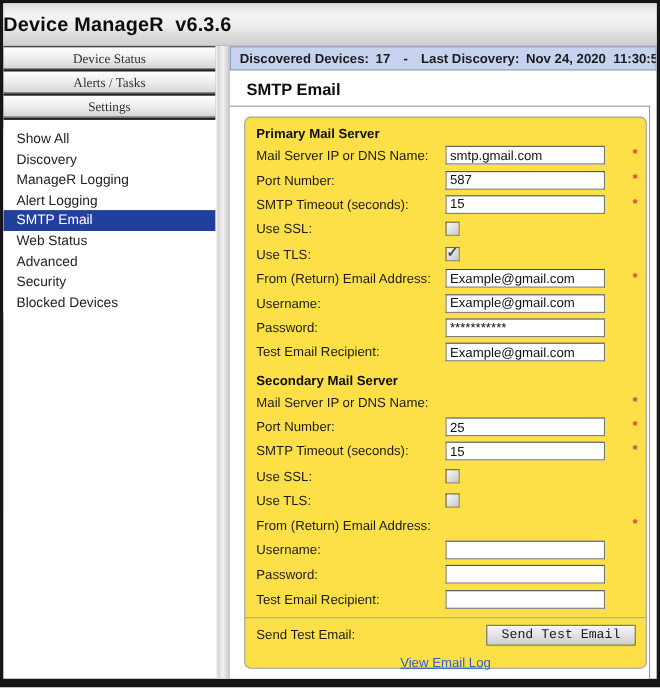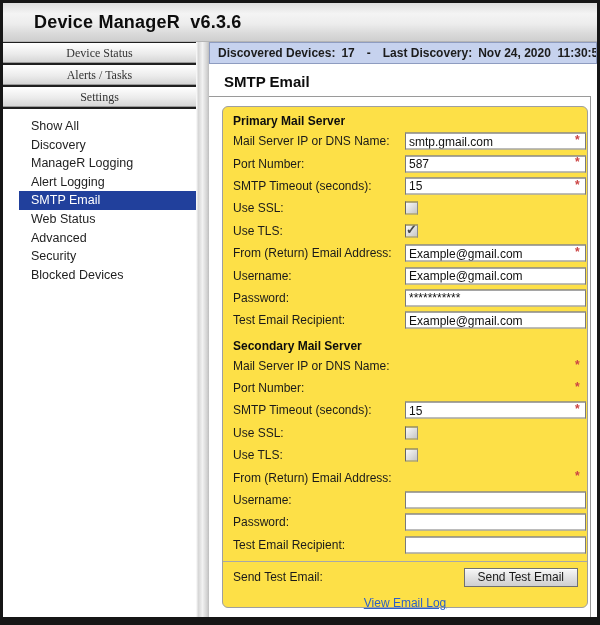--- a/index.html
+++ b/index.html
@@ -11,30 +11,30 @@
   }
   *{box-sizing:border-box;}
   body{margin:0;background:#ffffff;font-family:"Liberation Sans",sans-serif;}
   .window{width:600px;height:625px;border:3px solid #161616;border-bottom-width:8px;position:relative;background:#fff;overflow:hidden;}
   .inner{position:absolute;inset:0;}
 
   
   .titlebar{position:absolute;top:0;left:0;right:0;height:39px;
     background:linear-gradient(180deg,#dedede 0%,#f4f4f4 28%,#ededed 55%,#dadada 80%,#cfcfcf 100%);
     border-bottom:1px solid #b5b5b5;display:flex;align-items:center;}
-  .app-title{font-size:18px;font-weight:bold;color:#0d0d0d;padding-left:31px;white-space:pre;letter-spacing:.2px;}
+  .app-title{font-size:18px;font-weight:bold;color:#0d0d0d;white-space:pre;letter-spacing:.2px;}
 
   
   .accordion{position:absolute;top:39px;left:0;width:193px;background:#1f1f1f;padding-top:1px;}
   .accordion-btn{height:20px;line-height:20px;text-align:center;font-size:12px;color:#333;
     background:linear-gradient(180deg,#ffffff 0%,#ececec 55%,#d6d6d6 100%);
     border-bottom:1px solid #9a9a9a;margin-bottom:2px;cursor:pointer;font-family:Liberation Serif, serif;}
 
   
-  .nav{position:absolute;top:114px;left:0;width:193px;background:#fff;margin-left:16px;}
+  .nav{position:absolute;top:114px;left:0;width:193px;background:#fff;}
   .nav-item{height:18.6px;line-height:18.6px;padding-left:12px;font-size:12.5px;color:#1e1e1e;cursor:pointer;white-space:nowrap;}
   .nav-item.selected{background:var(--accent);color:#ffffff;}
 
   
   .separator{position:absolute;left:193px;top:39px;bottom:0;width:13px;
     background:linear-gradient(90deg,#ffffff 0%,#d6d6d6 18%,#f2f2f2 50%,#d2d2d2 85%,#bdbdbd 100%);}
 
   
   .statusbar{position:absolute;left:206px;top:39px;right:0;height:22px;background:var(--statusbar-bg);
     border:1px solid var(--statusbar-border);display:flex;align-items:center;font-size:12px;font-weight:bold;
@@ -50,31 +50,31 @@
     border-top:1px solid #9a9a9a;border-right:1px solid #9a9a9a;background:#fff;}
 
   
   .fieldset{position:absolute;left:219px;top:103px;width:366px;height:502px;
     border:1px solid #9f9f9f;border-radius:6px;padding:5px 10px 6px;background:#fde047;}
   .section-title{font-size:12px;font-weight:bold;color:#0d0d0d;height:18px;line-height:18px;}
   .section-title:not(:first-child){margin-top:5px;}
   .form-row{position:relative;height:22.4px;display:flex;align-items:center;}
   .row-label{font-size:12px;color:#1a1a1a;white-space:nowrap;}
   .row-control{position:absolute;left:172px;top:50%;transform:translateY(-50%);display:flex;align-items:center;}
-  .text-input{width:181px;height:17px;border:1px solid #7a7a7a;border-top-color:#4d4d4d;border-radius:0;
+  .text-input{width:145px;height:17px;border:1px solid #7a7a7a;border-top-color:#4d4d4d;border-radius:0;
     font-size:12px;font-family:inherit;padding:0 3px;color:#111;background:#fff;outline:none;}
   .checkbox{width:13px;height:13px;border:1px solid #8a8a8a;border-top-color:#666;border-left-color:#666;
     background:linear-gradient(135deg,#fafafa 0%,#c6c6c6 100%);position:relative;cursor:pointer;}
   .checkmark{position:absolute;left:0;top:-3px;font-size:13px;font-weight:bold;color:#4a4a4a;line-height:13px;}
   .required-star{position:absolute;left:342px;top:3px;color:var(--required);font-size:12px;font-weight:bold;}
 
   .divider{border-top:1px solid #a8a8a8;margin:5px -10px 0;}
   .footer-row{position:relative;height:26px;display:flex;align-items:center;margin-top:2px;}
   .footer-label{font-size:12px;color:#1a1a1a;}
-  .send-button{position:absolute;right:-1px;height:19px;padding:0 13px;font-size:12px;font-family:Liberation Sans, sans-serif;color:#1a1a1a;
+  .send-button{position:absolute;right:-1px;height:19px;padding:0 13px;font-size:12px;font-family:Liberation Mono, monospace;color:#1a1a1a;
     background:linear-gradient(180deg,#f7f7f7 0%,#e0e0e0 55%,#cfcfcf 100%);
     border:1px solid #707070;box-shadow:inset 0 1px 0 #ffffff;cursor:pointer;}
   .link-row{text-align:center;margin-top:3px;height:15px;}
   .email-log-link{font-size:12px;color:var(--link);text-decoration:underline;cursor:pointer;}
 </style>
 </head>
 <body>
 
 <div class="window">
   <div class="inner">
@@ -178,20 +178,23 @@
               <input type="text" class="text-input" value="Example@gmail.com" style="">
             </span>
           </div>
           <div class="section-title">Secondary Mail Server</div>
           <div class="form-row">
             <span class="row-label">Mail Server IP or DNS Name:</span>
             <span class="required-star">*</span>
           </div>
           <div class="form-row">
             <span class="row-label">Port Number:</span>
+            <span class="row-control">
+              <input type="text" class="text-input" value="25" style="">
+            </span>
             <span class="required-star">*</span>
           </div>
           <div class="form-row">
             <span class="row-label">SMTP Timeout (seconds):</span>
             <span class="row-control">
               <input type="text" class="text-input" value="15" style="">
             </span>
             <span class="required-star">*</span>
           </div>
           <div class="form-row">

